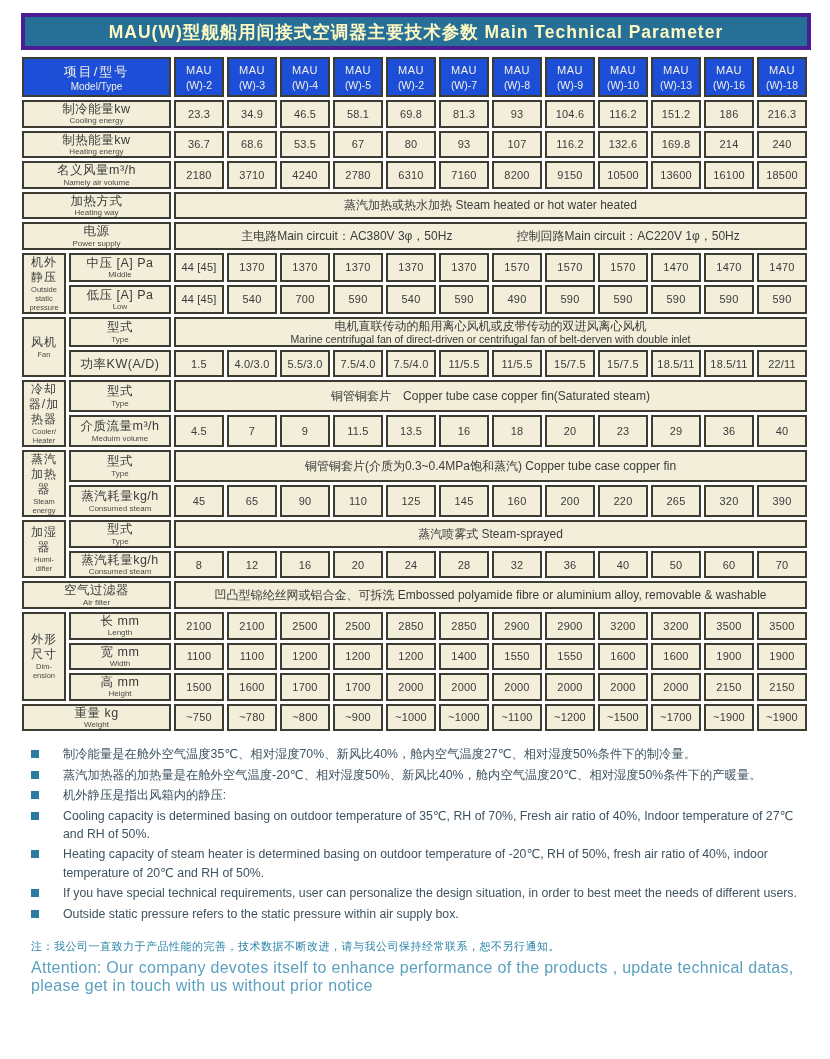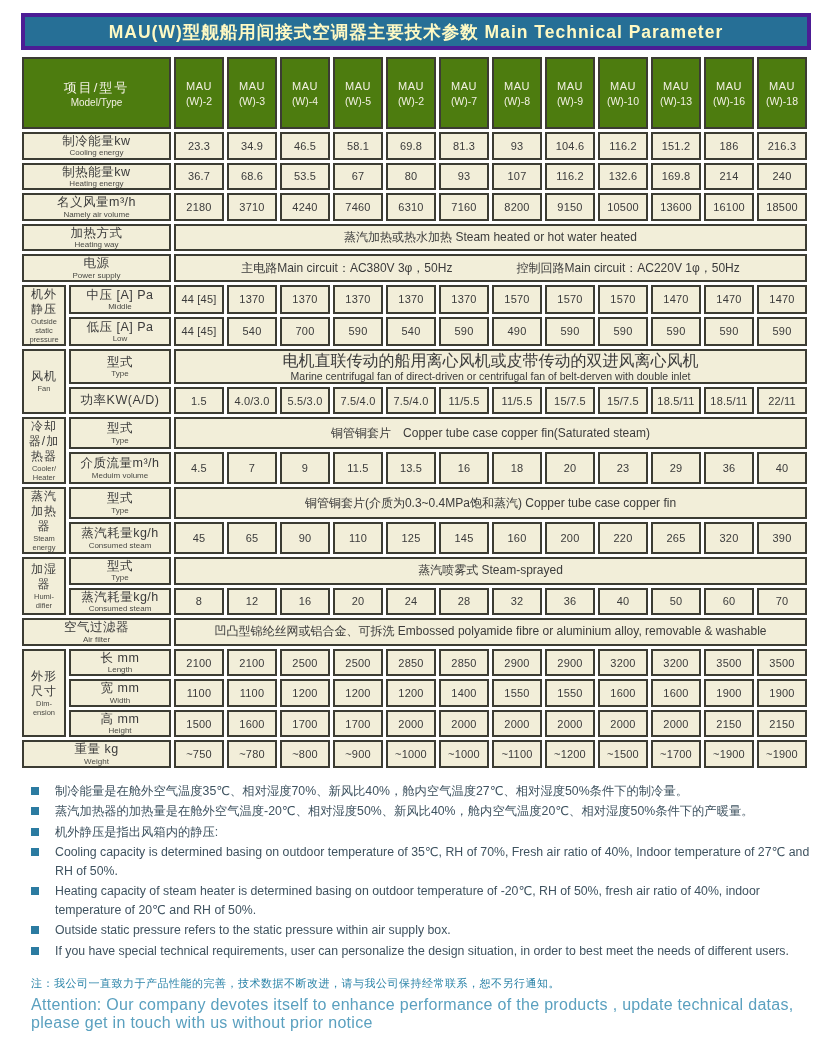--- a/index.html
+++ b/index.html
@@ -21,39 +21,39 @@
   
   table.spec{
     border-collapse:separate;border-spacing:3px;table-layout:fixed;
     width:791px;margin-top:4px;margin-left:-2px;
   }
   table.spec td, table.spec th{
     box-sizing:border-box;border:2px solid #3c3c33;background:#f2eed9;
     text-align:center;vertical-align:middle;padding:0 1px;
     color:#3b3b3b;font-size:11px;height:27px;overflow:hidden;font-weight:normal;
   }
-  table.spec th{background:#4d7c0f;color:#f2f0e2;height:72px;}
+  table.spec th{background:#1d4ed8;color:#f2f0e2;height:40px;}
   .model-line1{font-size:11px;letter-spacing:.5px;line-height:1.6;}
   .model-line2{font-size:10.5px;line-height:1.1;}
   .corner-cn{font-size:13px;letter-spacing:2px;line-height:1.5;}
   .corner-en{font-size:10px;}
   .lab-cn{font-size:12.5px;letter-spacing:.5px;line-height:1.15;}
   .lab-en{font-size:8px;line-height:1.15;color:#4a4a45;}
   .group-cell .lab-cn{font-size:12px;line-height:1.25;letter-spacing:1px;}
   .group-cell .lab-en{font-size:7.5px;line-height:1.2;}
-  .merged-cn{font-size:16px;line-height:1.2;}
+  .merged-cn{font-size:12px;line-height:1.2;}
   .merged-en{font-size:10.5px;line-height:1.15;}
   .merged-single{font-size:12px;}
   .power-wrap{display:flex;justify-content:space-evenly;align-items:center;font-size:12px;}
   td.data-cell{font-size:11px;letter-spacing:.2px;}
 
   
   ul.notes{list-style:none;margin:11px 0 0 0;padding:0 0 0 10px;}
   ul.notes li{
-    display:flex;gap:16px;align-items:flex-start;
+    display:flex;gap:24px;align-items:flex-start;
     margin:2px 0;color:#3f5360;font-size:12.3px;line-height:1.5;
   }
   ul.notes li .bullet{flex:0 0 8px;width:8px;height:8px;background:#2b7ba1;margin-top:5px;}
   ul.notes li .note-text{flex:1;}
 
   
   .footer{margin:16px 0 0 10px;}
   .footer-cn{color:#2a83a8;font-size:11px;font-weight:normal;letter-spacing:.5px;}
   .footer-en{color:#5aa0bf;font-size:16px;margin-top:5px;letter-spacing:.3px;}
 </style>
@@ -175,21 +175,21 @@
           <td class="data-cell">240</td>
         </tr>
         <tr>
           <td class="label-cell" colspan="2">
             <div class="lab-cn">名义风量m³/h</div>
             <div class="lab-en">Namely air volume</div>
           </td>
           <td class="data-cell">2180</td>
           <td class="data-cell">3710</td>
           <td class="data-cell">4240</td>
-          <td class="data-cell">7460</td>
+          <td class="data-cell">2780</td>
           <td class="data-cell">6310</td>
           <td class="data-cell">7160</td>
           <td class="data-cell">8200</td>
           <td class="data-cell">9150</td>
           <td class="data-cell">10500</td>
           <td class="data-cell">13600</td>
           <td class="data-cell">16100</td>
           <td class="data-cell">18500</td>
         </tr>
         <tr>
@@ -481,25 +481,25 @@
       <li>
         <span class="bullet"></span>
         <span class="note-text">Cooling capacity is determined basing on outdoor temperature of 35℃, RH of 70%, Fresh air ratio of 40%, Indoor temperature of 27℃ and RH of 50%.</span>
       </li>
       <li>
         <span class="bullet"></span>
         <span class="note-text">Heating capacity of steam heater is determined basing on outdoor temperature of -20℃, RH of 50%, fresh air ratio of 40%, indoor temperature of 20℃ and RH of 50%.</span>
       </li>
       <li>
         <span class="bullet"></span>
+        <span class="note-text">If you have special technical requirements, user can personalize the design situation, in order to best meet the needs of different users.</span>
+      </li>
+      <li>
+        <span class="bullet"></span>
         <span class="note-text">Outside static pressure refers to the static pressure within air supply box.</span>
-      </li>
-      <li>
-        <span class="bullet"></span>
-        <span class="note-text">If you have special technical requirements, user can personalize the design situation, in order to best meet the needs of different users.</span>
       </li>
     </ul>
 
   <div class="footer">
     <div class="footer-cn">注：我公司一直致力于产品性能的完善，技术数据不断改进，请与我公司保持经常联系，恕不另行通知。</div>
     <div class="footer-en">Attention: Our company devotes itself to enhance performance of the products , update technical datas, please get in touch with us without prior notice</div>
   </div>
 
 </div>
 

